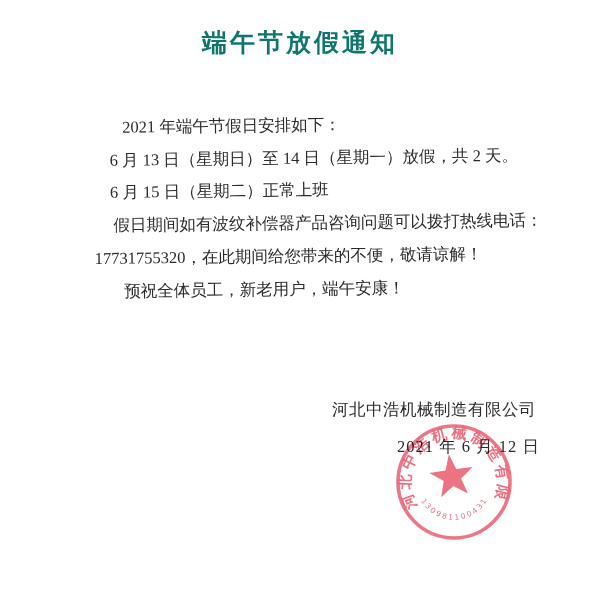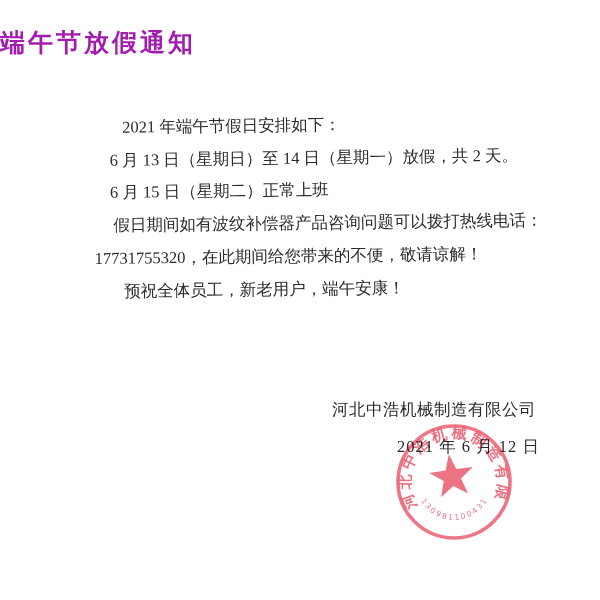--- a/index.html
+++ b/index.html
@@ -14,25 +14,25 @@
   .page {
     position: absolute;
     inset: 0;
     background: var(--bg-color, #ffffff);
   }
   .doc-title {
     position: absolute;
     top: 26px;
     left: 0;
     width: 100%;
-    text-align: left;
+    text-align: center;
     font-size: 25px;
     font-weight: 600;
     letter-spacing: 3px;
-    color: #a21caf;
+    color: #0f766e;
   }
   .doc-body {
     position: absolute;
     left: 93px;
     top: 112px;
     width: 470px;
     transform: rotate(-0.7deg);
     transform-origin: left top;
   }
   .doc-body p {

